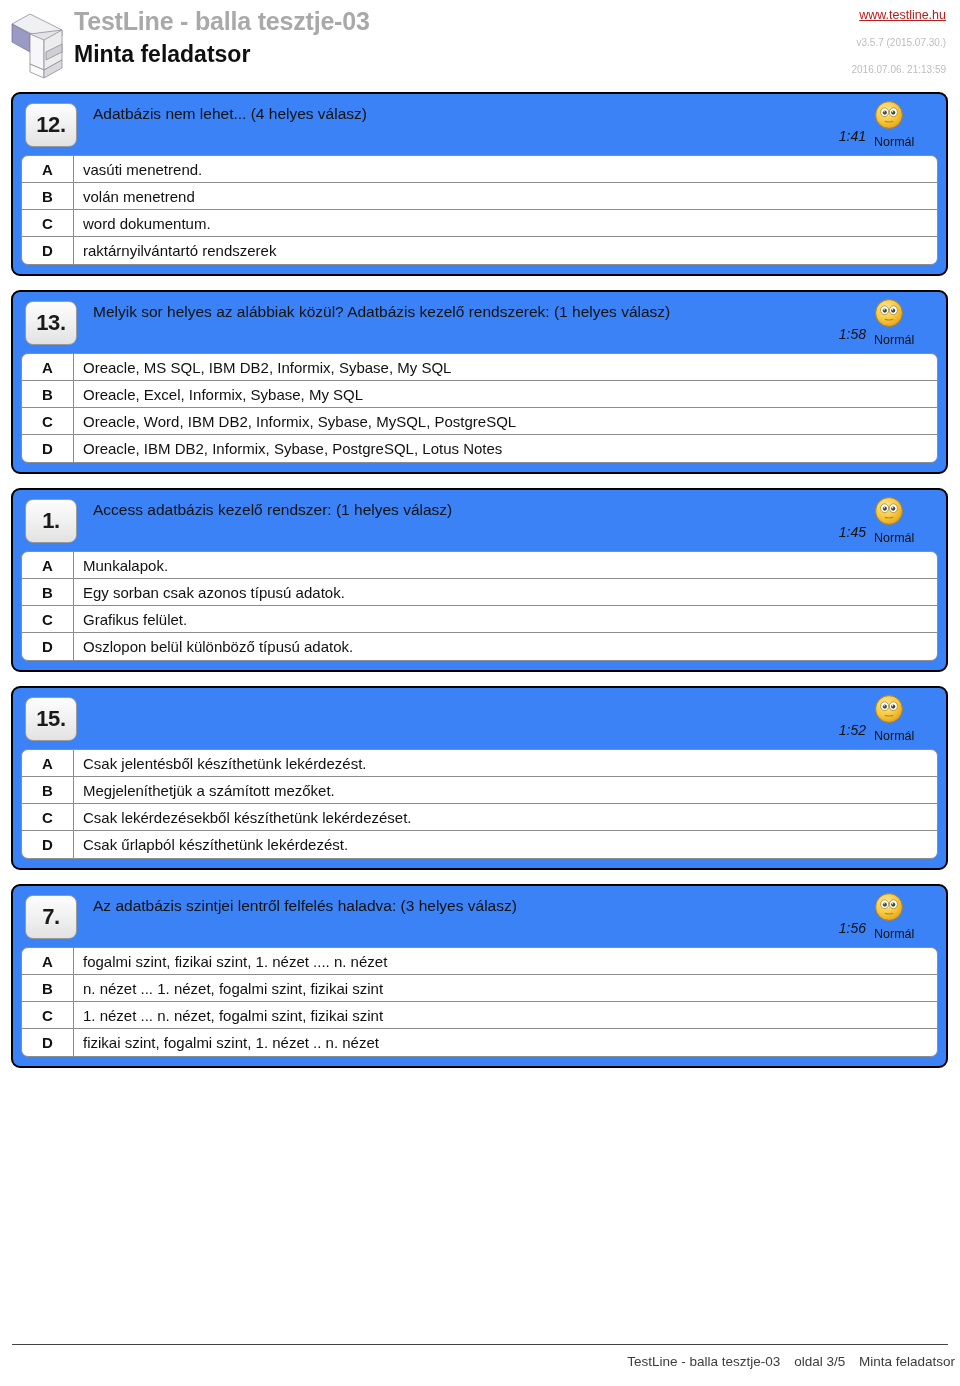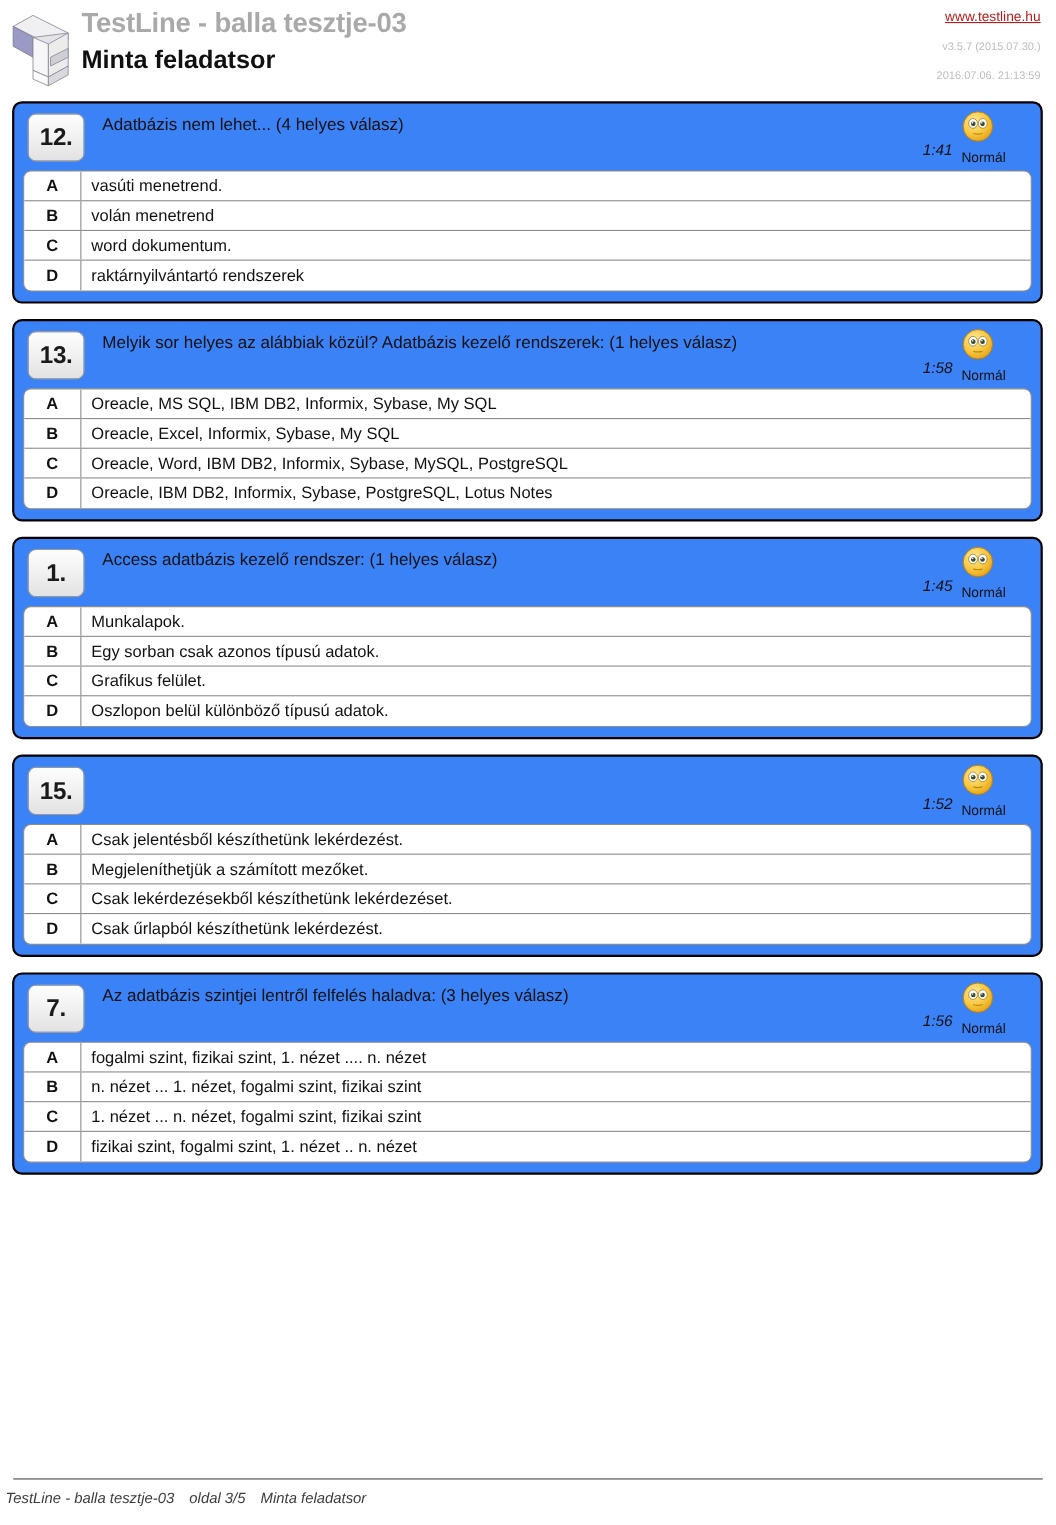--- a/index.html
+++ b/index.html
@@ -182,23 +182,22 @@
     left: 12px;
     right: 12px;
     top: 14px;
     border-top: 1.4px solid #444444;
   }
   .footer-text {
     position: absolute;
     left: 0;
     right: 0;
     top: 24px;
-    text-align: left;
+    text-align: right;
     font-size: 13.5px;
-    font-style: italic;
     color: #3c3c3c;
   }
   .footer-text span { margin: 0 5px; }
 </style>
 </head>
 <body>
 
 <div class="header">
 
   <div class="logo">

